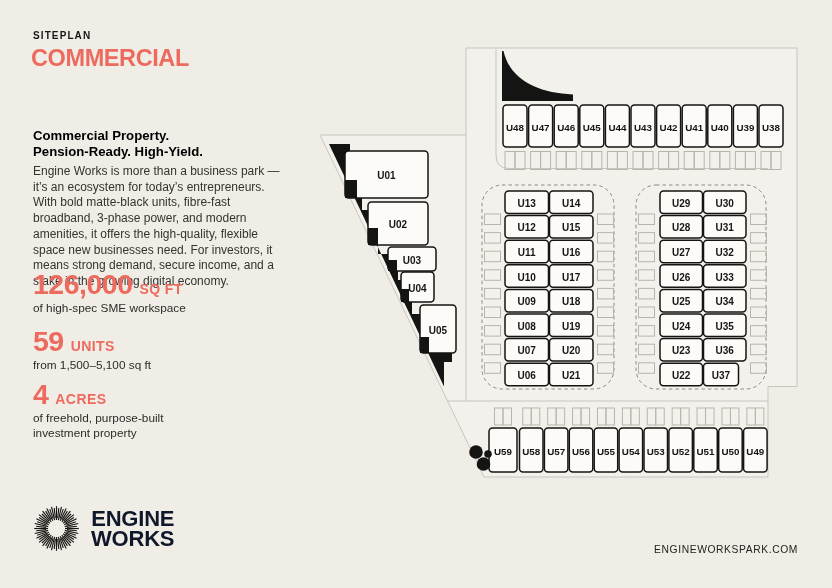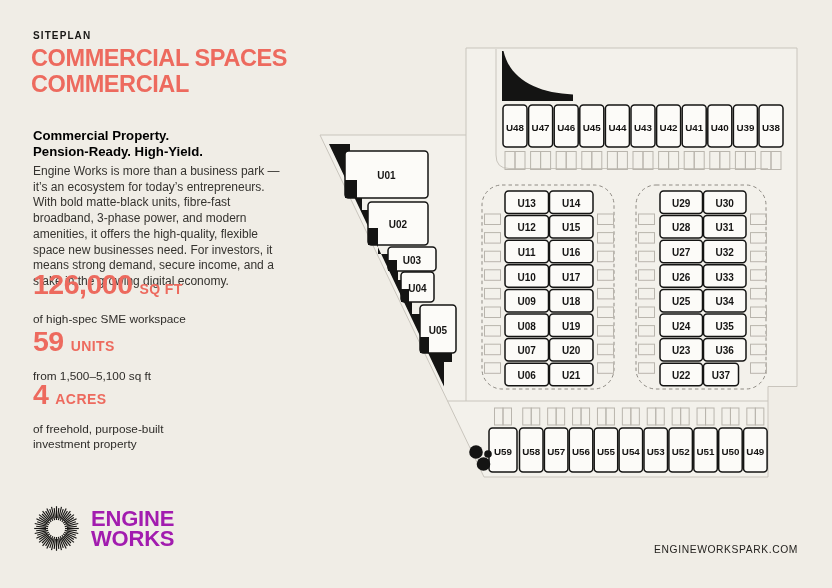--- a/index.html
+++ b/index.html
@@ -26,28 +26,28 @@
     font-size:13.2px;line-height:16px;font-weight:700;color:#000000;
   }
   .body-copy{
     left:33px;top:164px;width:252px;
     font-size:12px;line-height:15.7px;color:#35332f;
   }
   .stat{left:33px;}
   .stat-top{display:flex;align-items:baseline;}
   .stat-value{font-size:28.5px;font-weight:700;letter-spacing:-0.5px;color:#ed6a5e;line-height:28px;}
   .stat-unit{font-size:14px;font-weight:700;letter-spacing:0.4px;color:#ed6a5e;margin-left:7px;}
-  .stat-caption{font-size:11.8px;line-height:14.5px;color:#2e2c29;margin-top:14px;white-space:pre-line;}
+  .stat-caption{font-size:11.8px;line-height:14.5px;color:#2e2c29;margin-top:3px;white-space:pre-line;}
   #stat-0{top:270px;}
   #stat-1{top:327px;}
   #stat-2{top:380px;}
   .logo{left:33px;top:505px;display:flex;align-items:center;}
   .logo-text{
     margin-left:11px;
-    font-size:22px;line-height:19.5px;font-weight:700;letter-spacing:-0.2px;color:#a21caf;
+    font-size:22px;line-height:19.5px;font-weight:700;letter-spacing:-0.2px;color:#0f172a;text-align:right;
   }
   .website{
     right:34px;top:544px;
     font-size:10.3px;font-weight:400;letter-spacing:0.6px;color:#24221f;
   }
   .plan-svg{position:absolute;left:0;top:0;}
   svg text{
     font-family:"Liberation Sans","DejaVu Sans",sans-serif;
     font-weight:700;fill:#161514;
   }
@@ -402,21 +402,20 @@
       <g>
         <circle cx="476" cy="452" r="6.8" fill="#141413"></circle>
         <circle cx="483.5" cy="464" r="6.8" fill="#141413"></circle>
         <circle cx="488" cy="454" r="3.8" fill="#141413"></circle>
       </g>
     </svg>
 
   <div class="abs eyebrow">SITEPLAN</div>
 
   <div class="abs title">
-    <div>COMMERCIAL SPACES</div>
     <div>COMMERCIAL</div>
   </div>
 
   <div class="abs subtitle">
     <div>Commercial Property.</div>
     <div>Pension-Ready. High-Yield.</div>
   </div>
 
   <div class="abs body-copy">Engine Works is more than a business park — it’s an ecosystem for today’s entrepreneurs. With bold matte-black units, fibre-fast broadband, 3-phase power, and modern amenities, it offers the high-quality, flexible space new businesses need. For investors, it means strong demand, secure income, and a stake in the growing digital economy.</div>
 

